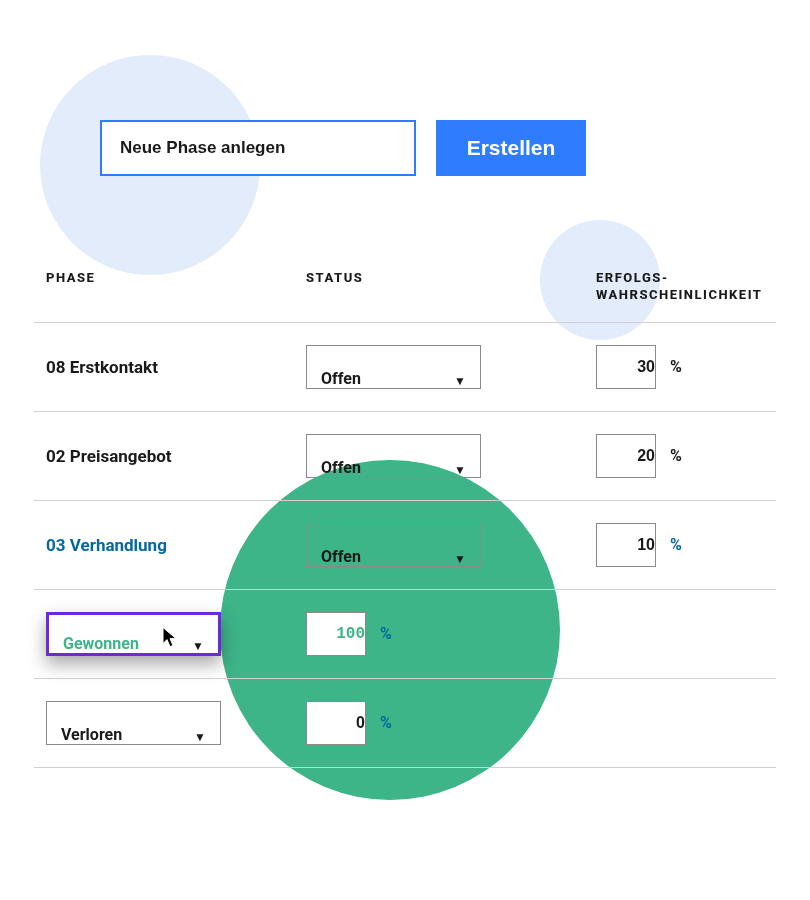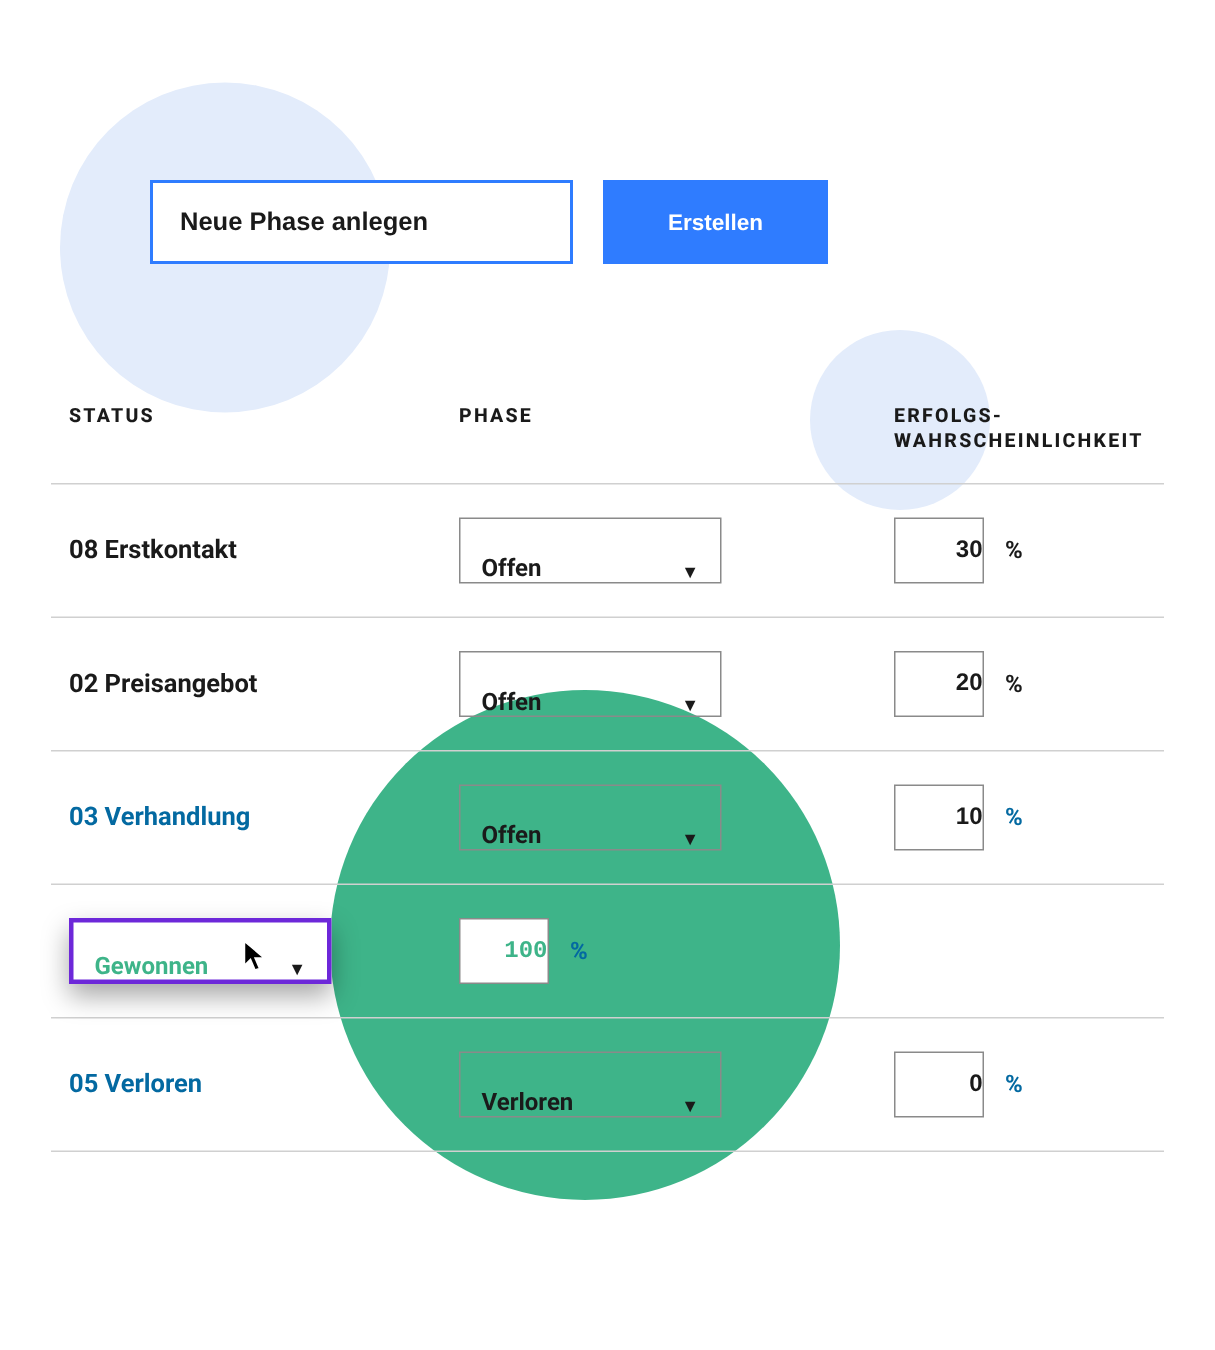--- a/index.html
+++ b/index.html
@@ -53,37 +53,37 @@
     .input-row {
       position: absolute;
       top: 120px;
       left: 100px;
       display: flex;
       gap: 20px;
       align-items: center;
       z-index: 3;
     }
     .phase-input {
-      width: 282px;
+      width: 316px;
       height: 56px;
       border: 2px solid #2f7cff;
       background: #ffffff;
       padding: 0 18px;
       font-size: 17px;
       font-weight: 600;
       color: #1a1a1a;
       outline: none;
     }
     .create-button {
       width: 150px;
       height: 56px;
       background: #2f7cff;
       border: none;
       color: #ffffff;
-      font-size: 15px;
+      font-size: 21px;
       font-weight: 700;
       cursor: pointer;
     }
     .table-wrap {
       position: absolute;
       top: 270px;
       left: 34px;
       right: 34px;
       z-index: 3;
     }
@@ -189,22 +189,22 @@
   <div class="circle-2"></div>
   <div class="circle-3"></div>
 
   <div class="input-row">
     <input class="phase-input" type="text" value="Neue Phase anlegen" style="">
     <button class="create-button">Erstellen</button>
   </div>
 
   <div class="table-wrap">
     <div class="table-header">
+      <div class="th">PHASE</div>
       <div class="th">STATUS</div>
-      <div class="th">PHASE</div>
       <div class="th th-prob">
         <span>ERFOLGS-</span><br>
         <span>WAHRSCHEINLICHKEIT</span>
       </div>
     </div>
 
     <div class="table-row">
       <div class="phase-name">08 Erstkontakt</div>
       <div class="status-select">
         <span class="label">Offen</span>
@@ -248,21 +248,20 @@
           <path d="M2 2 L2 18 L6 14 L9 21 L12 20 L9 13 L15 13 Z" fill="#000000" stroke="#ffffff" stroke-width="1"></path>
         </svg>
       </div>
       <div class="prob-cell">
         <input class="prob-input green" value="100" style="">
         <span class="pct">%</span>
       </div>
     </div>
 
     <div class="table-row row-over-circle">
-      <div class="phase-name">05 Verloren</div>
       <div class="status-select">
         <span class="label">Verloren</span>
         <span class="caret">▼</span>
       </div>
       <div class="prob-cell">
         <input class="prob-input" value="0" style="">
         <span class="pct">%</span>
       </div>
     </div>
 

